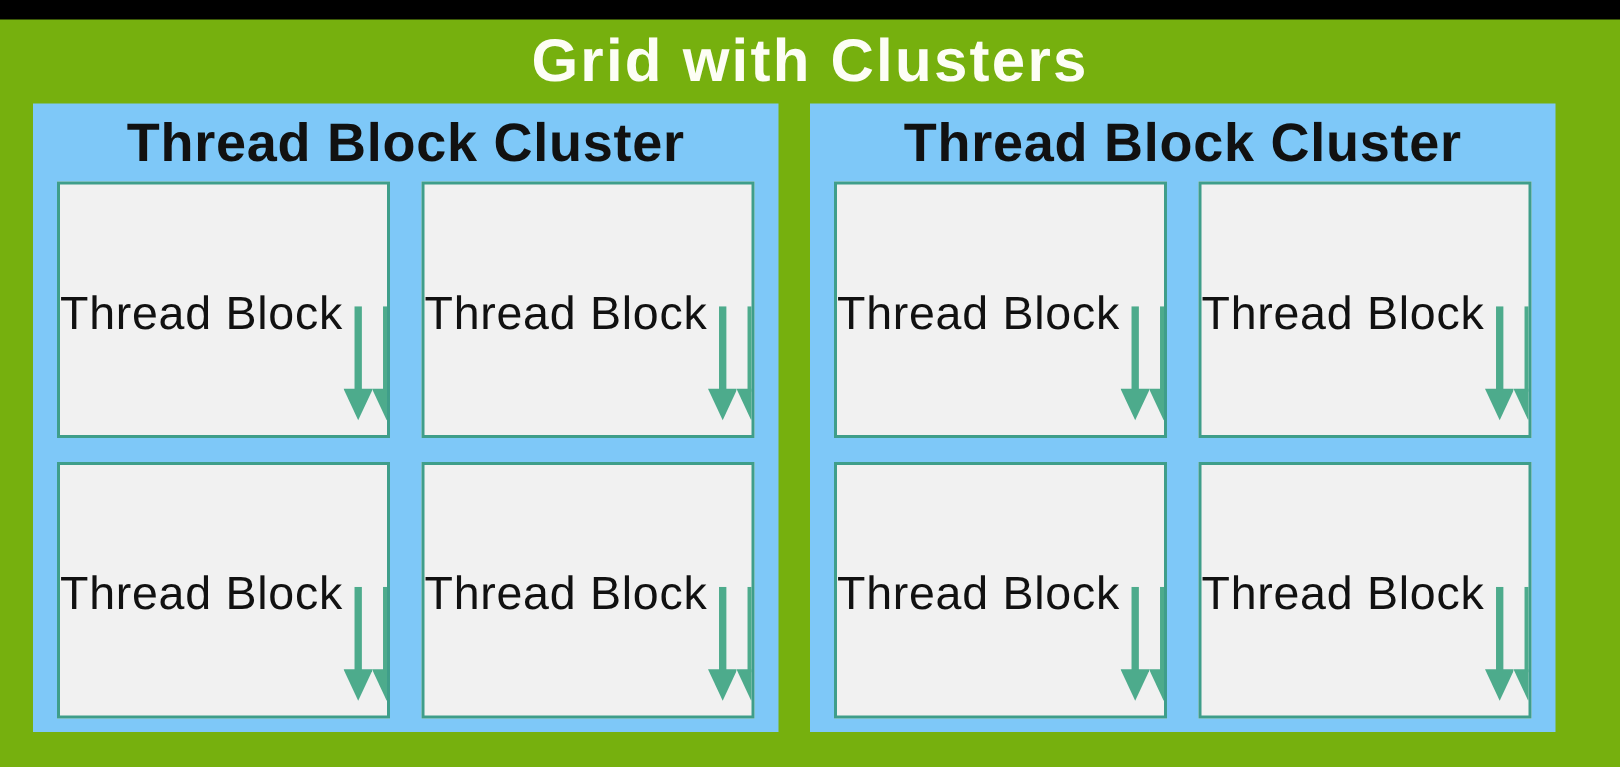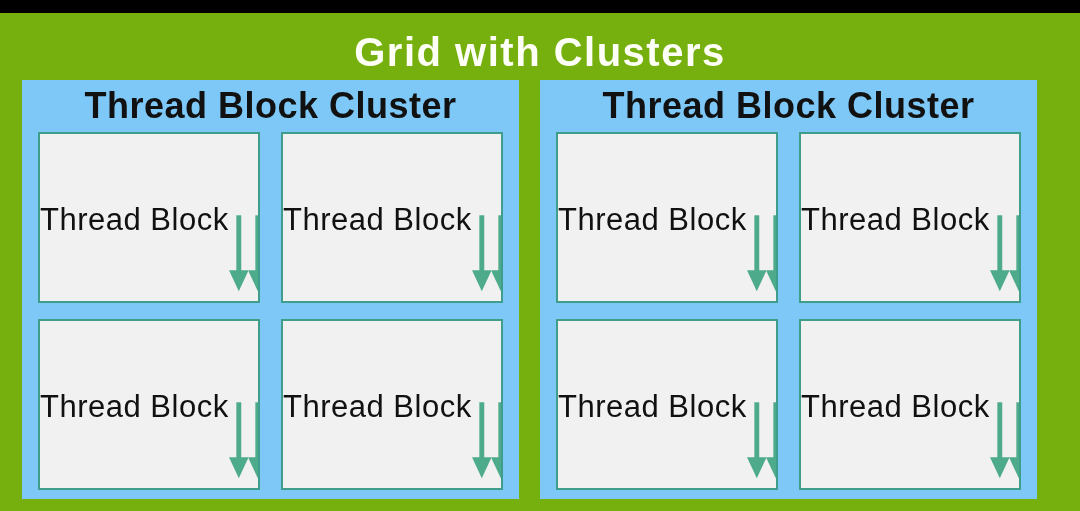--- a/index.html
+++ b/index.html
@@ -7,21 +7,21 @@
     position:relative;width:1080px;height:511px;overflow:hidden;
     background:var(--top-bar,#000000);
     font-family:"Liberation Sans",sans-serif;
     -webkit-font-smoothing:antialiased;
   }
   .green-area{
     position:absolute;top:13px;left:0;width:1080px;height:498px;
     background:var(--background-green,#76b00e);
   }
   .title{
-    margin-top:11px;height:56px;
+    margin-top:0;height:56px;
     display:flex;align-items:center;justify-content:center;
     font-size:40px;font-weight:bold;letter-spacing:1.5px;
     color:var(--title-text,#fdfef5);
   }
   .clusters-row{
     display:flex;gap:21px;
     padding:0 43px 0 22px;
     height:419px;box-sizing:border-box;
   }
   .cluster{

